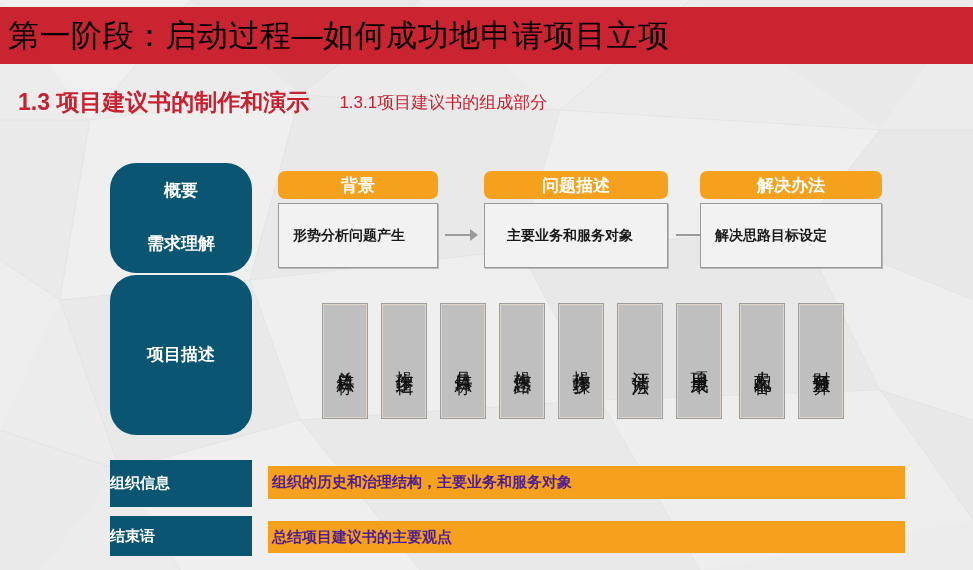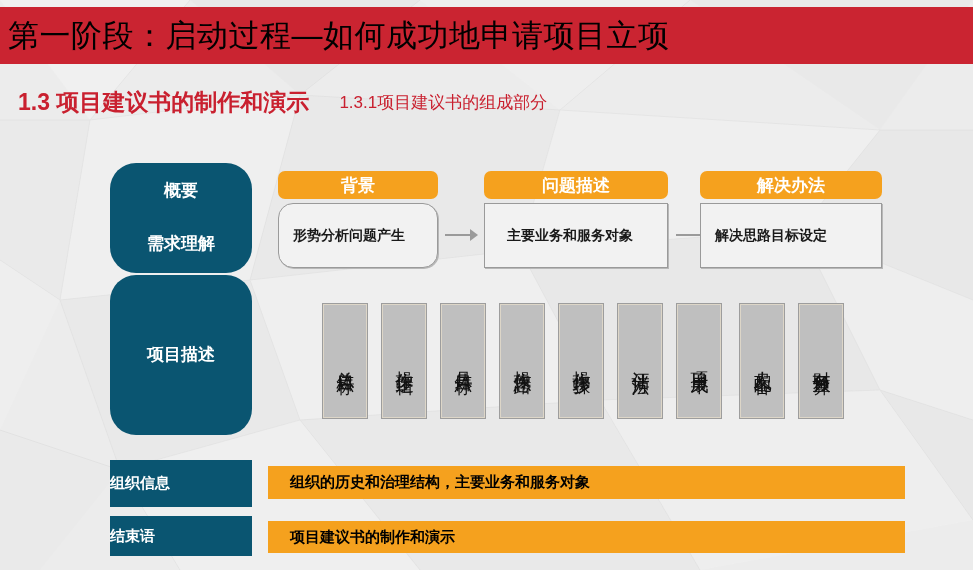--- a/index.html
+++ b/index.html
@@ -123,25 +123,25 @@
     writing-mode:vertical-rl;
     text-orientation:upright;
     letter-spacing:2px;
     line-height:1.05;
     padding:6px 0;
   }
 
   
   .orange-bar {
     background:#f5a11e;
-    color:#000000;
+    color:#4c1d95;
     font-size:15px;
     font-weight:bold;
     display:flex; align-items:center;
-    padding-left:22px;
+    padding-left:4px;
   }
 </style>
 </head>
 <body>
 
 <svg id="bg-texture" width="973" height="570" viewBox="0 0 973 570">
   <rect x="0" y="0" width="973" height="570" fill="#ececec"></rect>
   <g opacity="0.55">
     <polygon points="0,0 190,0 90,120" fill="#f4f4f4"></polygon>
     <polygon points="190,0 420,0 300,95" fill="#e6e6e6"></polygon>
@@ -188,21 +188,21 @@
   <span class="ln">需求理解</span>
 </div>
 
 <div class="abs teal-block" style="left:110px; top:275px; width:142px; height:160px;">
   <span class="ln">项目描述</span>
 </div>
 
 <div class="abs orange-head" style="left:278px; top:171px; width:160px; height:28px;">
   <span>背景</span>
 </div>
-<div class="abs white-box" style="left:278px; top:203px; width:160px; height:65px;border-radius:15px;">
+<div class="abs white-box" style="left:278px; top:203px; width:160px; height:65px;">
   <span>形势分析问题产生</span>
 </div>
 
 <div class="abs arrow" style="left:443px; top:222px; width:36px; height:26px;">
   <svg width="34" height="16" viewBox="0 0 34 16">
     <line x1="1" y1="8" x2="26" y2="8" stroke="#9a9a9a" stroke-width="2"></line>
     <polygon points="26,2 34,8 26,14" fill="#9a9a9a"></polygon>
   </svg>
 </div>
 
@@ -259,14 +259,14 @@
   <span>组织信息</span>
 </div>
 <div class="abs orange-bar" style="left:268px; top:466px; width:637px; height:33px;">
   <span>组织的历史和治理结构，主要业务和服务对象</span>
 </div>
 
 <div class="abs teal-small" style="left:110px; top:516px; width:142px; height:40px;">
   <span>结束语</span>
 </div>
 <div class="abs orange-bar" style="left:268px; top:521px; width:637px; height:32px;">
-  <span>项目建议书的制作和演示</span>
+  <span>总结项目建议书的主要观点</span>
 </div>
 
 </body></html>

